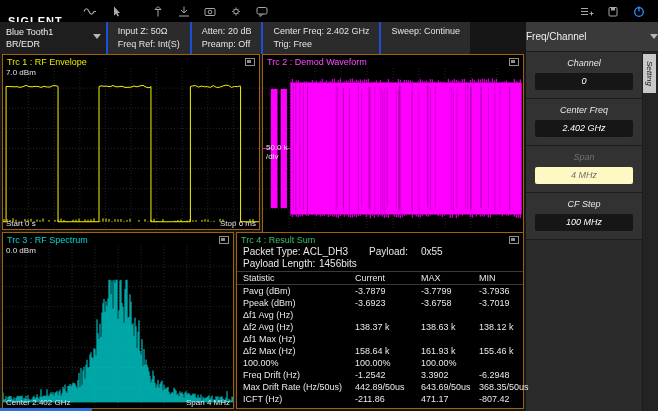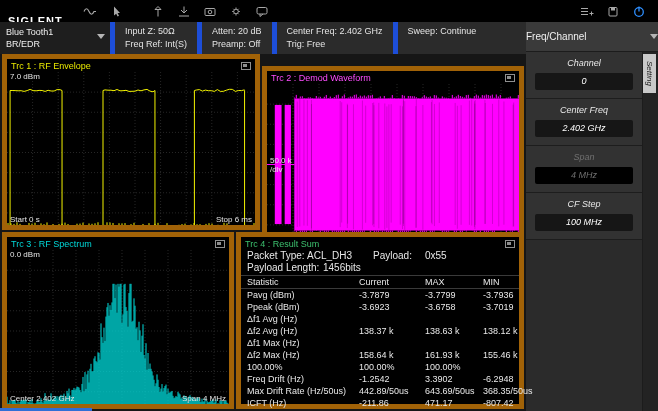--- a/index.html
+++ b/index.html
@@ -9,46 +9,46 @@
   
   .topbar{position:absolute;left:0;top:0;width:658px;height:22px;background:#000;display:flex;align-items:center;}
   .logo{color:#fff;font-size:11px;font-weight:bold;letter-spacing:1px;margin-left:8px;margin-top:20px;}
   .grp{display:flex;align-items:center;}
   .grp-left{margin-left:14px}
   .grp-mid{margin-left:16px}
   .grp-right{margin-left:auto;margin-right:6px}
   .tbi{width:16px;height:15px;margin:0 5px;display:flex;align-items:center;justify-content:center;cursor:pointer;}
   .tbi svg{width:14px;height:13px;}
   
-  .infobar{position:absolute;left:0;top:22px;width:526px;height:32px;background:#2b2b2b;display:flex;}
+  .infobar{position:absolute;left:0;top:22px;width:470px;height:32px;background:#2b2b2b;display:flex;}
   .mode-select{width:110px;height:100%;background:#1e1e1e;display:flex;align-items:center;padding:2px 6px;position:relative;cursor:pointer;}
   .mode-text{font-size:9px;line-height:12px;color:#eee;}
   .tri{width:0;height:0;border-left:4px solid transparent;border-right:4px solid transparent;border-top:5px solid #b5b5b5;}
   .mode-select .tri{position:absolute;right:5px;top:12px;}
-  .info-col{padding:3px 10px 0;border-left:5px solid #1d4ed8;font-size:9px;line-height:13px;color:#e4e4e4;white-space:nowrap;}
+  .info-col{padding:3px 10px 0;border-left:2px solid #1d4ed8;font-size:9px;line-height:13px;color:#e4e4e4;white-space:nowrap;}
   
   .sidebar{position:absolute;right:0;top:22px;width:132px;height:389px;background:#2b2b2b;}
   .sb-header{height:30px;background:#3a3a3a;display:flex;align-items:center;justify-content:space-between;gap:6px;
              font-size:10px;color:#f0f0f0;border-bottom:1px solid #1c1c1c;cursor:pointer;}
   .sb-body{position:absolute;top:30px;left:0;right:0;bottom:0;font-style:italic;}
   .sb-col{position:absolute;left:0;top:0;width:116px;bottom:0;}
   .sb-strip{position:absolute;right:0;top:0;width:16px;bottom:0;background:#232323;border-left:1px solid #1c1c1c;}
   .sb-tab{margin-top:2px;background:#c9c9c9;color:#1a1a1a;writing-mode:vertical-rl;font-size:8px;
           padding:7px 2px;text-align:center;cursor:pointer;}
   .sb-btn{height:47px;border-bottom:1px solid #1d1d1d;background:#323232;padding-top:6px;cursor:pointer;}
   .sb-label{text-align:center;font-size:9px;color:#e8e8e8;}
   .sb-value{margin:5px auto 0;width:98px;height:17px;line-height:17px;background:#161616;text-align:center;
             font-size:9px;color:#fff;border-radius:2px;}
   .sb-btn.disabled .sb-label,.sb-btn.disabled .sb-value{color:#707070;}
-  .sb-btn.disabled .sb-value{background:#000000;}
+  .sb-btn.disabled .sb-value{background:#fef9c3;}
   
   .main{position:absolute;left:0;top:54px;width:526px;height:357px;}
-  .panel{position:absolute;background:#000;border:5px solid #a16207;}
+  .panel{position:absolute;background:#000;border:1px solid #a16207;}
   #p1{left:2px;top:0;width:258px;height:176px}
-  #p2{left:262px;top:12px;width:262px;height:224px}
+  #p2{left:262px;top:0;width:262px;height:224px}
   #p3{left:2px;top:178px;width:232px;height:177px}
   #p4{left:236px;top:178px;width:288px;height:177px}
   .p-head{height:13px;display:flex;align-items:center;justify-content:space-between;padding:0 4px;}
   .p-title{font-size:9px;white-space:nowrap;}
   .t1{color:#e8e800}.t2{color:#ff4dff}.t3{color:#00d8d8}.t4{color:#3cc06e}
   .p-menu{width:10px;height:8px;border:1px solid #8f8f8f;position:relative;cursor:pointer;flex:none;}
   .p-menu::after{content:'';position:absolute;left:1px;top:1px;width:4px;height:3px;background:#8f8f8f;}
   .p-plot{position:absolute;left:0;top:13px;right:0;bottom:0;}
   .p-plot svg{position:absolute;inset:0;width:100%;height:100%;}
   .axis{position:absolute;font-size:8px;color:#e4e4e4;white-space:nowrap;}

